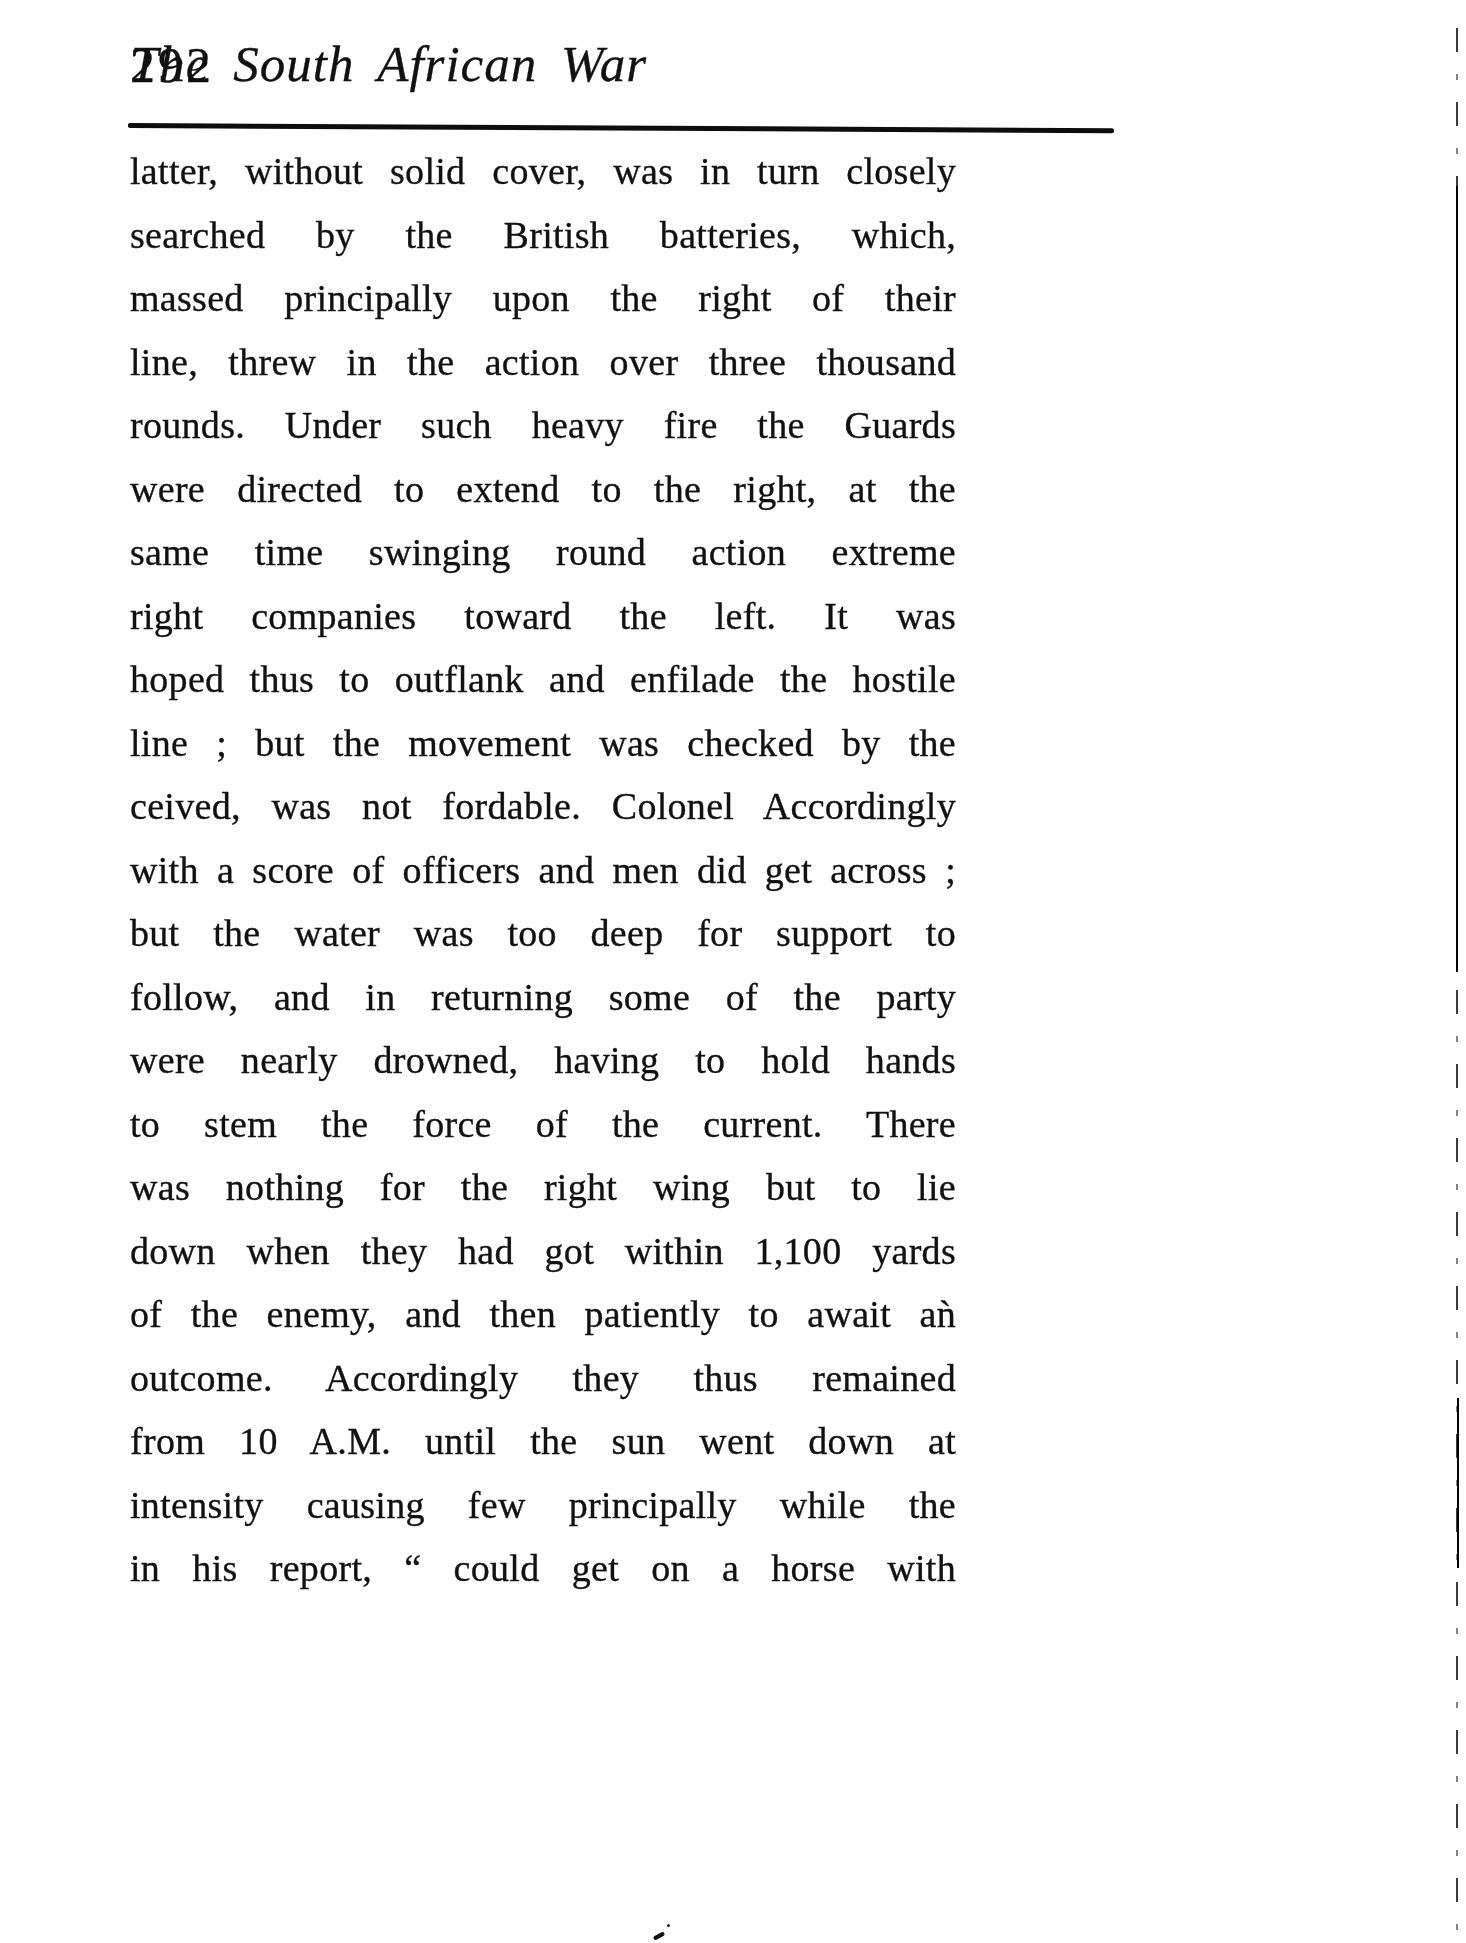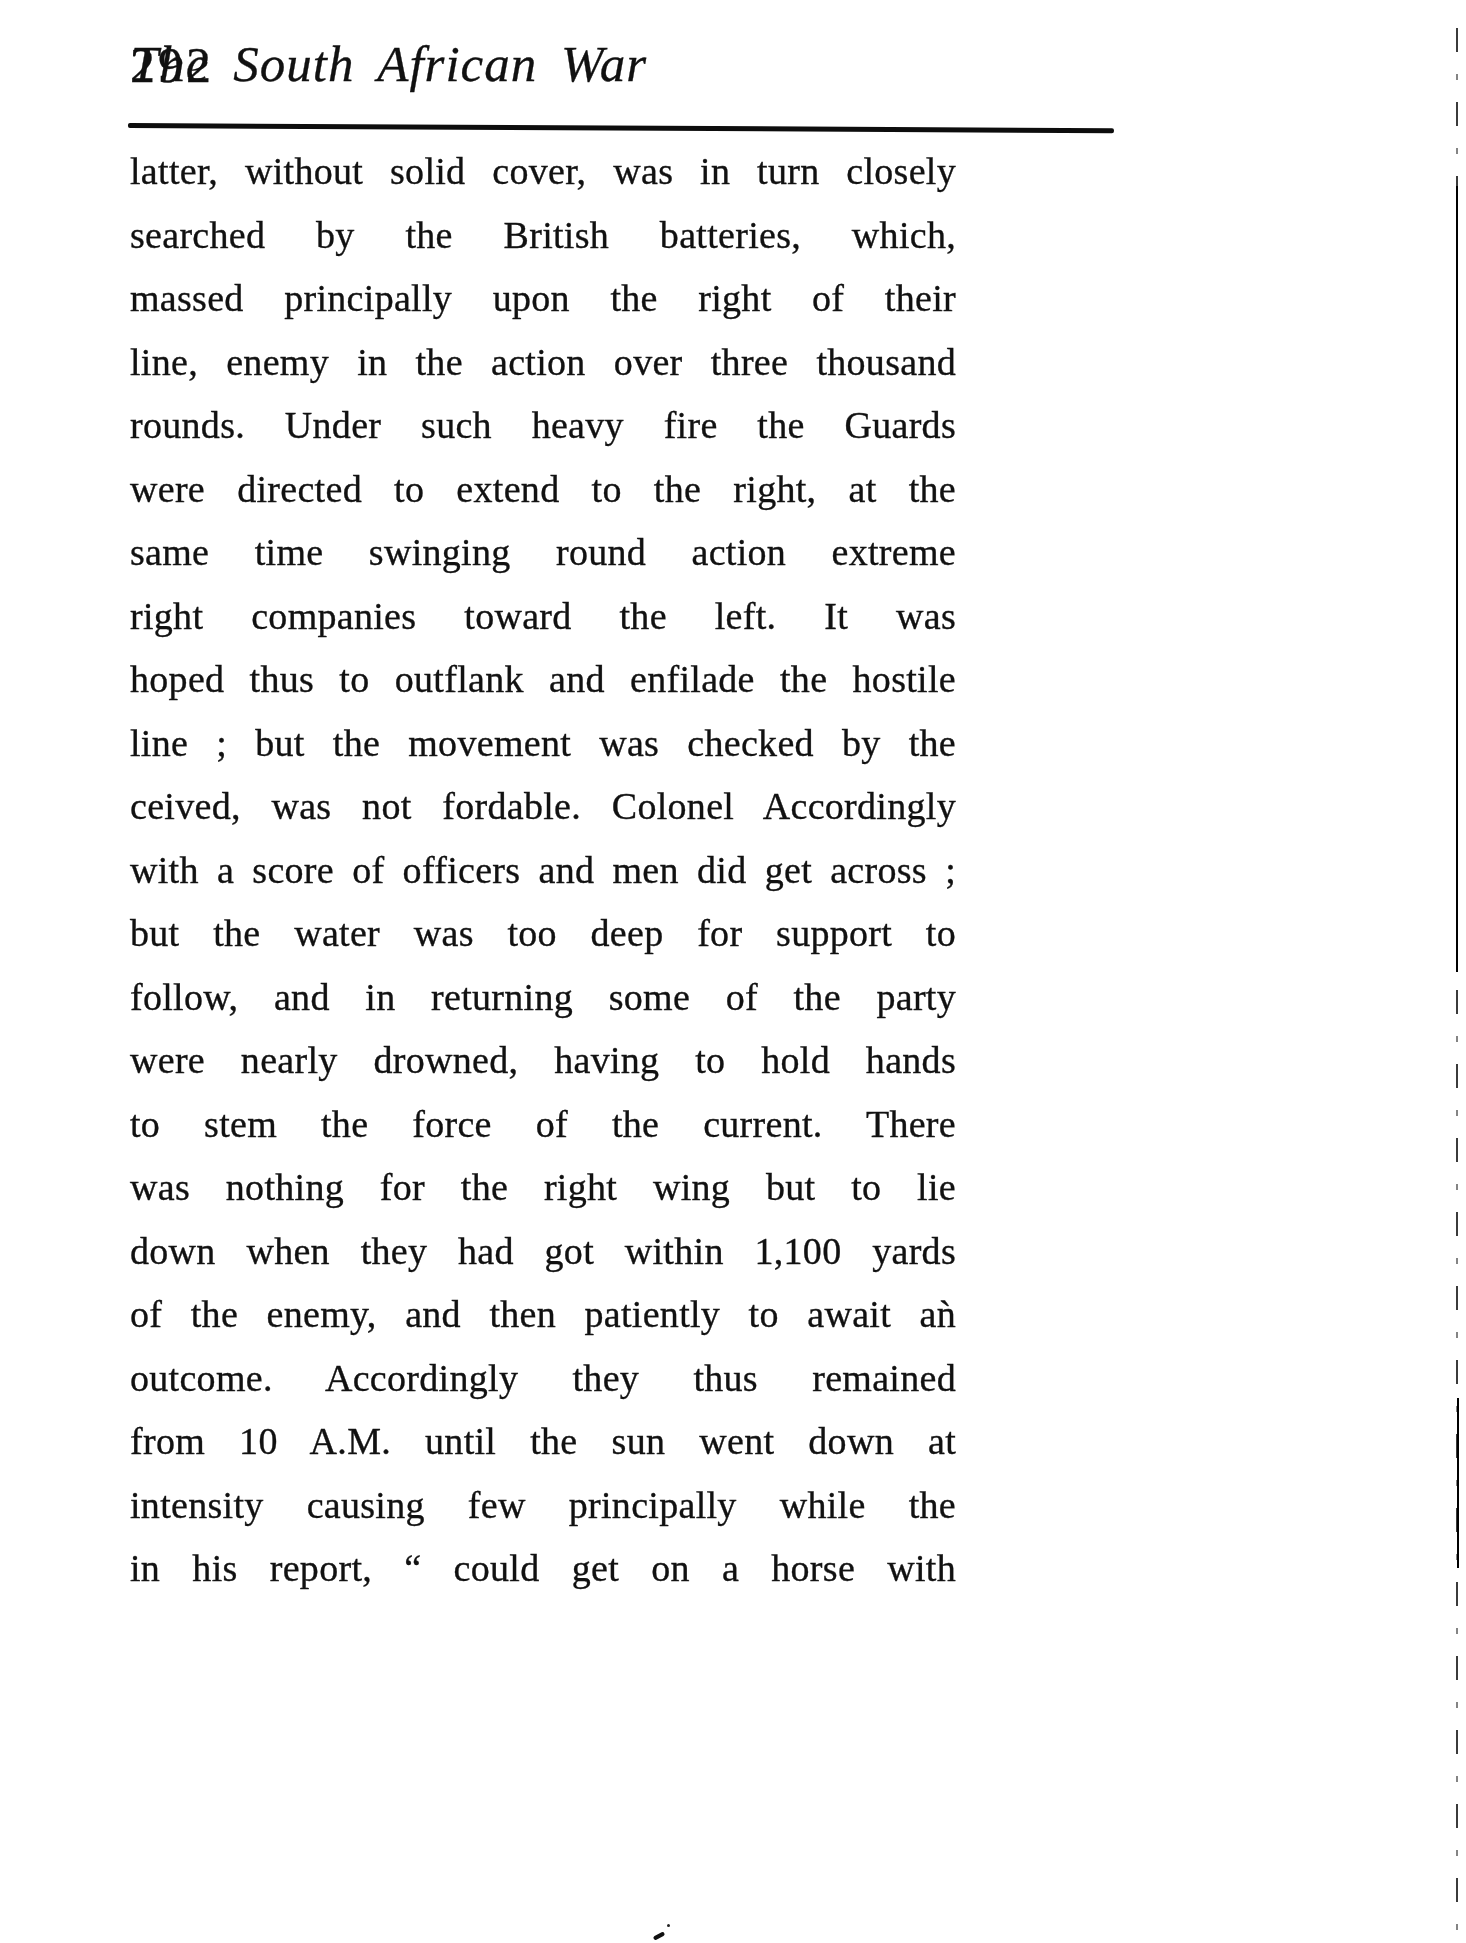--- a/index.html
+++ b/index.html
@@ -112,21 +112,21 @@
     <span class="pagenum">292</span>
     <span class="running-title">The South African War</span>
   </div>
 
   <div class="header-rule"></div>
 
   <main class="body-text" id="body-text">
       <div class="line">latter, without solid cover, was in turn closely</div>
       <div class="line">searched by the British batteries, which,</div>
       <div class="line">massed principally upon the right of their</div>
-      <div class="line">line, enemy in the action over three thousand</div>
+      <div class="line">line, threw in the action over three thousand</div>
       <div class="line">rounds. Under such heavy fire the Guards</div>
       <div class="line">were directed to extend to the right, at the</div>
       <div class="line">same time swinging round action extreme</div>
       <div class="line">right companies toward the left. It was</div>
       <div class="line">hoped thus to outflank and enfilade the hostile</div>
       <div class="line">line ; but the movement was checked by the</div>
       <div class="line">ceived, was not fordable. Colonel Accordingly</div>
       <div class="line">with a score of officers and men did get across ;</div>
       <div class="line">but the water was too deep for support to</div>
       <div class="line">follow, and in returning some of the party</div>

